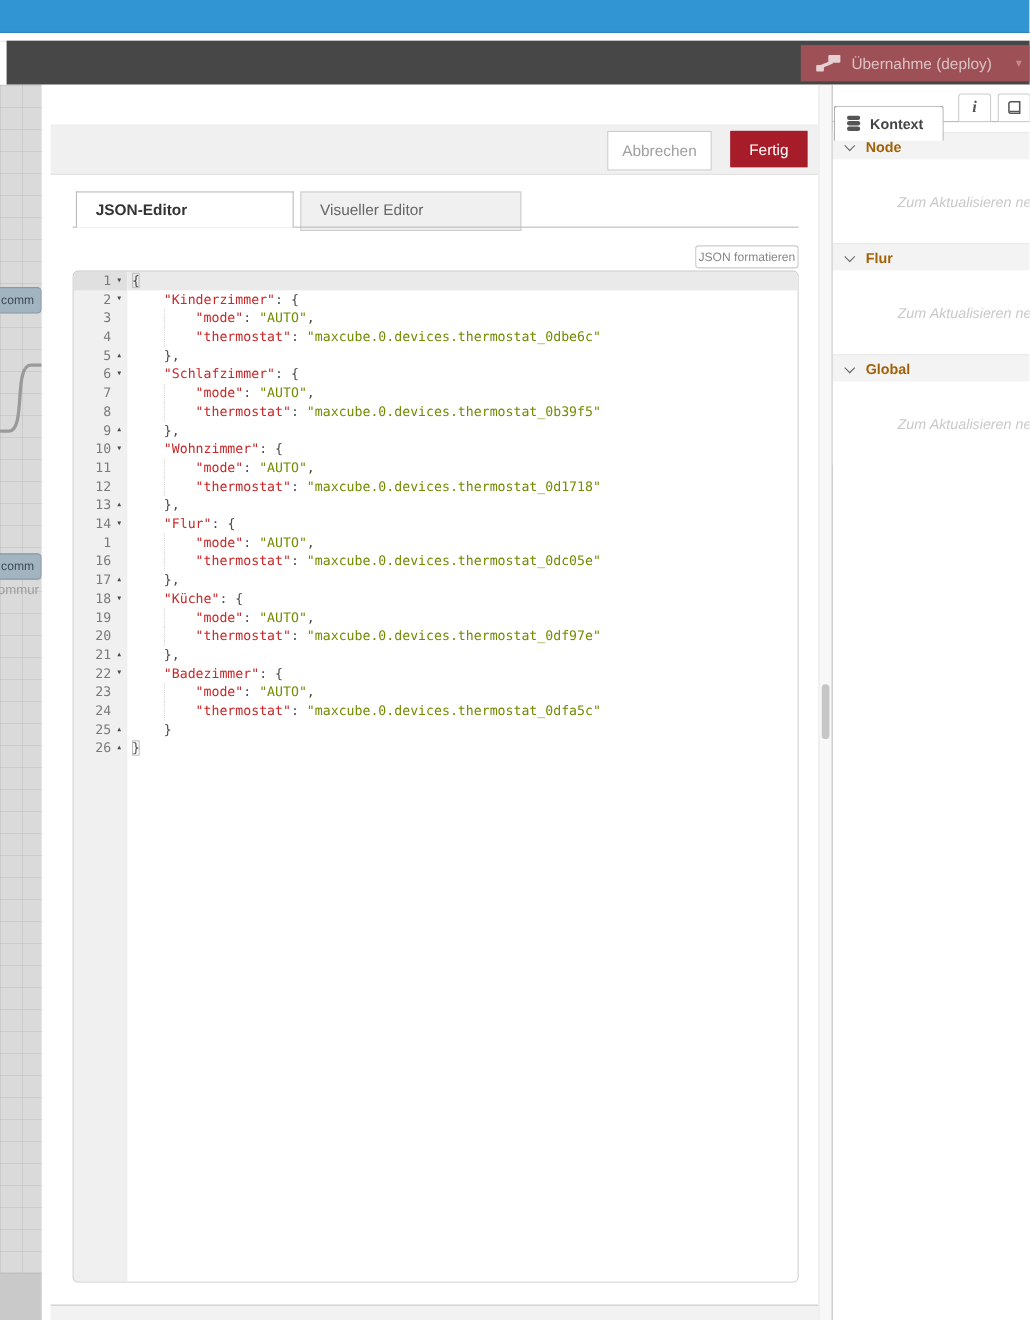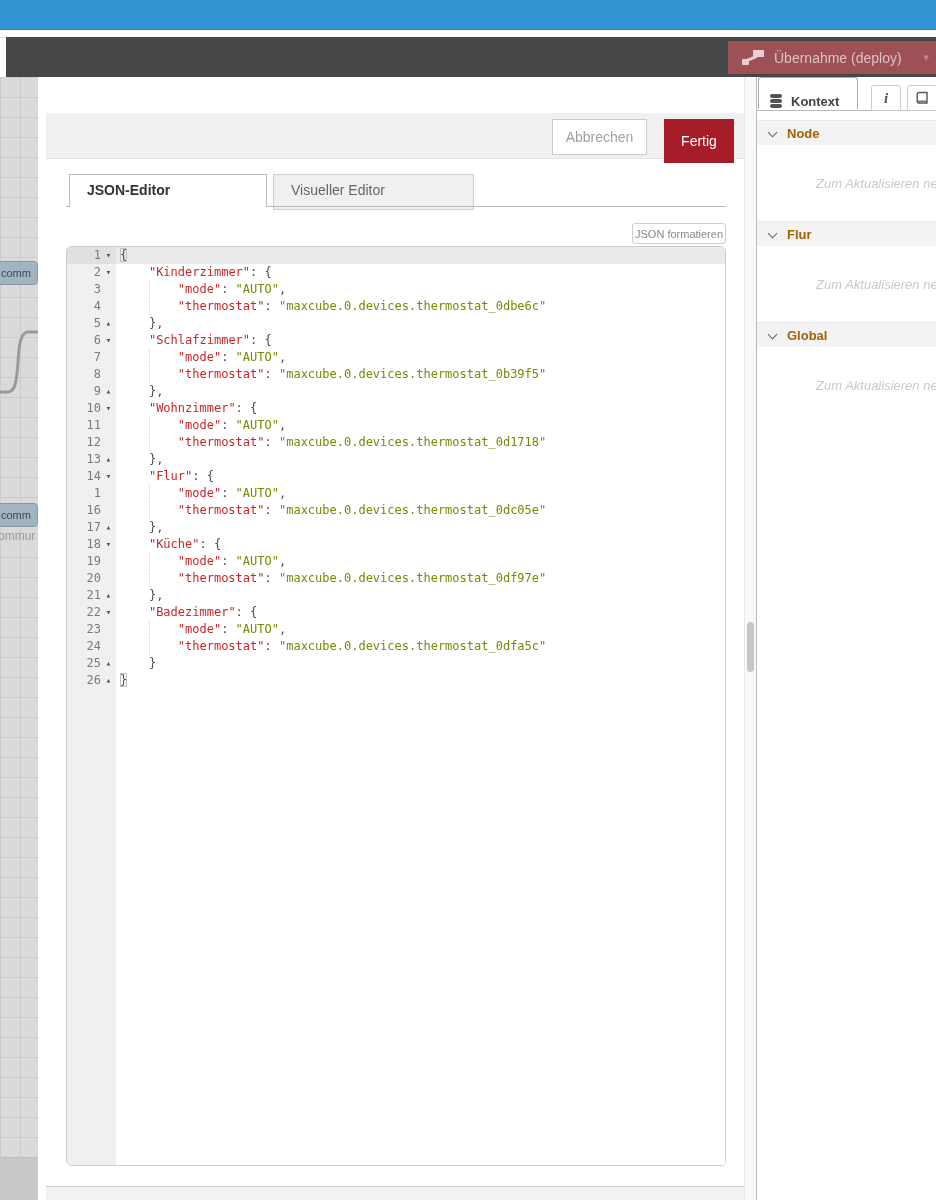--- a/index.html
+++ b/index.html
@@ -41,21 +41,21 @@
   .ws-bottom{position:absolute;left:0;bottom:0;width:38px;height:42px;background:#c9c9c9;border-top:1px solid #bdbdbd;}
   .ws-edge{position:absolute;left:38px;top:77px;width:8px;height:1123px;background:#ffffff;}
   
   .dialog{position:absolute;left:46px;top:77px;width:698px;height:1123px;background:#ffffff;}
   .crumbrow{position:absolute;left:0;top:0;width:100%;height:36px;background:#f6f6f6;border-bottom:1px solid #e4e4e4;box-sizing:border-box;
     font-size:14px;line-height:35px;color:#9a9a9a;padding-left:10px;white-space:nowrap;}
   .crumb-cur{font-weight:bold;color:#444444;}
   .btnrow{position:absolute;left:0;top:36px;width:100%;height:46px;background:#f0f0f0;border-bottom:1px solid #e2e2e2;box-sizing:border-box;}
   .btn{font-family:"Liberation Sans",sans-serif;font-size:14px;border-radius:0;cursor:pointer;}
   .btn-cancel{position:absolute;left:506px;top:6px;width:95px;height:36px;background:#ffffff;border:1px solid #cccccc;color:#a0a0a0;}
-  .btn-done{position:absolute;left:618px;top:6px;width:70px;height:44px;background:#a61c28;border:1px solid #a61c28;color:#ffffff;}
+  .btn-done{position:absolute;left:618px;top:6px;width:70px;height:33px;background:#a61c28;border:1px solid #a61c28;color:#ffffff;}
   
   .edit-tabs{position:absolute;left:0;top:97px;width:100%;height:33px;}
   .edit-tabline{position:absolute;left:20px;top:129px;width:660px;height:0;border-bottom:1px solid #bbbbbb;}
   .etab{position:absolute;top:0;height:36px;box-sizing:border-box;font-size:14px;line-height:31px;padding-left:17px;cursor:pointer;}
   .etab.active{left:23px;width:198px;background:#ffffff;border:1px solid #bbbbbb;border-bottom:none;height:33px;z-index:2;font-weight:bold;color:#333333;}
   .etab.inactive{left:227px;width:201px;background:#f0f0f0;border:1px solid #cccccc;color:#666666;}
   .format-btn{position:absolute;left:586px;top:146px;width:94px;height:21px;background:#ffffff;border:1px solid #cccccc;border-radius:3px;
     font-size:11px;color:#888888;font-family:"Liberation Sans",sans-serif;cursor:pointer;padding:0;}
   
   .editor{position:absolute;left:20px;top:169px;width:660px;height:920px;border:1px solid #cccccc;border-radius:5px;
@@ -77,22 +77,22 @@
   .tk-b{color:#4d4d4c;outline:1px solid #c0c0c0;outline-offset:-1px;}
   .dlg-footer{position:absolute;left:0;top:1109px;width:100%;height:14px;background:#f2f2f2;border-top:1px solid #cbcbcb;box-sizing:border-box;}
   
   .tray-scroll{position:absolute;left:744px;top:77px;width:12px;height:1123px;background:#f8f8f8;border-left:1px solid #e8e8e8;box-sizing:border-box;}
   .tray-thumb{position:absolute;left:2px;top:545px;width:7px;height:50px;background:#c6c6c6;border-radius:4px;cursor:pointer;}
   
   .sidebar{position:absolute;left:756px;top:77px;width:180px;height:1123px;background:#ffffff;border-left:1px solid #bbbbbb;box-sizing:border-box;}
   .sb-tabbar{position:absolute;left:0;top:0;width:100%;height:35px;}
   .sb-tabbar .line{position:absolute;left:0;bottom:1px;width:100%;border-bottom:1px solid #bbbbbb;}
   .sb-tab{position:absolute;box-sizing:border-box;background:#ffffff;cursor:pointer;}
-  .sb-tab.main{left:1px;top:0;width:100px;height:32px;border:1px solid #aaaaaa;border-bottom:none;border-radius:3px 3px 0 0;z-index:2;
-    display:flex;align-items:flex-end;font-size:13px;font-weight:bold;color:#444444;}
+  .sb-tab.main{left:1px;top:19px;width:100px;height:32px;border:1px solid #aaaaaa;border-bottom:none;border-radius:3px 3px 0 0;z-index:2;
+    display:flex;align-items:center;font-size:13px;font-weight:bold;color:#444444;}
   .sb-tab.small{top:8px;width:30px;height:26px;border:1px solid #cccccc;border-radius:3px 3px 0 0;display:flex;align-items:center;justify-content:center;}
   .sb-tab.t-info{left:114px;}
   .sb-tab.t-book{left:150px;}
   .db-icon{margin:0 8px 0 10px;display:inline-block;}
   .info-glyph{font-family:"Liberation Serif",serif;font-style:italic;font-weight:bold;font-size:15px;color:#555555;}
   .sb-sections{position:absolute;left:0;top:43px;width:100%;}
   .sb-section-header{position:relative;height:25px;background:#f3f3f3;border-top:1px solid #e9e9e9;
     font-size:13px;font-weight:bold;color:#a16207;line-height:25px;padding-left:30px;box-sizing:border-box;cursor:pointer;}
   .chev{position:absolute;left:12px;top:8px;width:6px;height:6px;border-right:1.5px solid #666666;border-bottom:1.5px solid #666666;transform:rotate(45deg);}
   .sb-section-body{height:76px;position:relative;background:#ffffff;}

